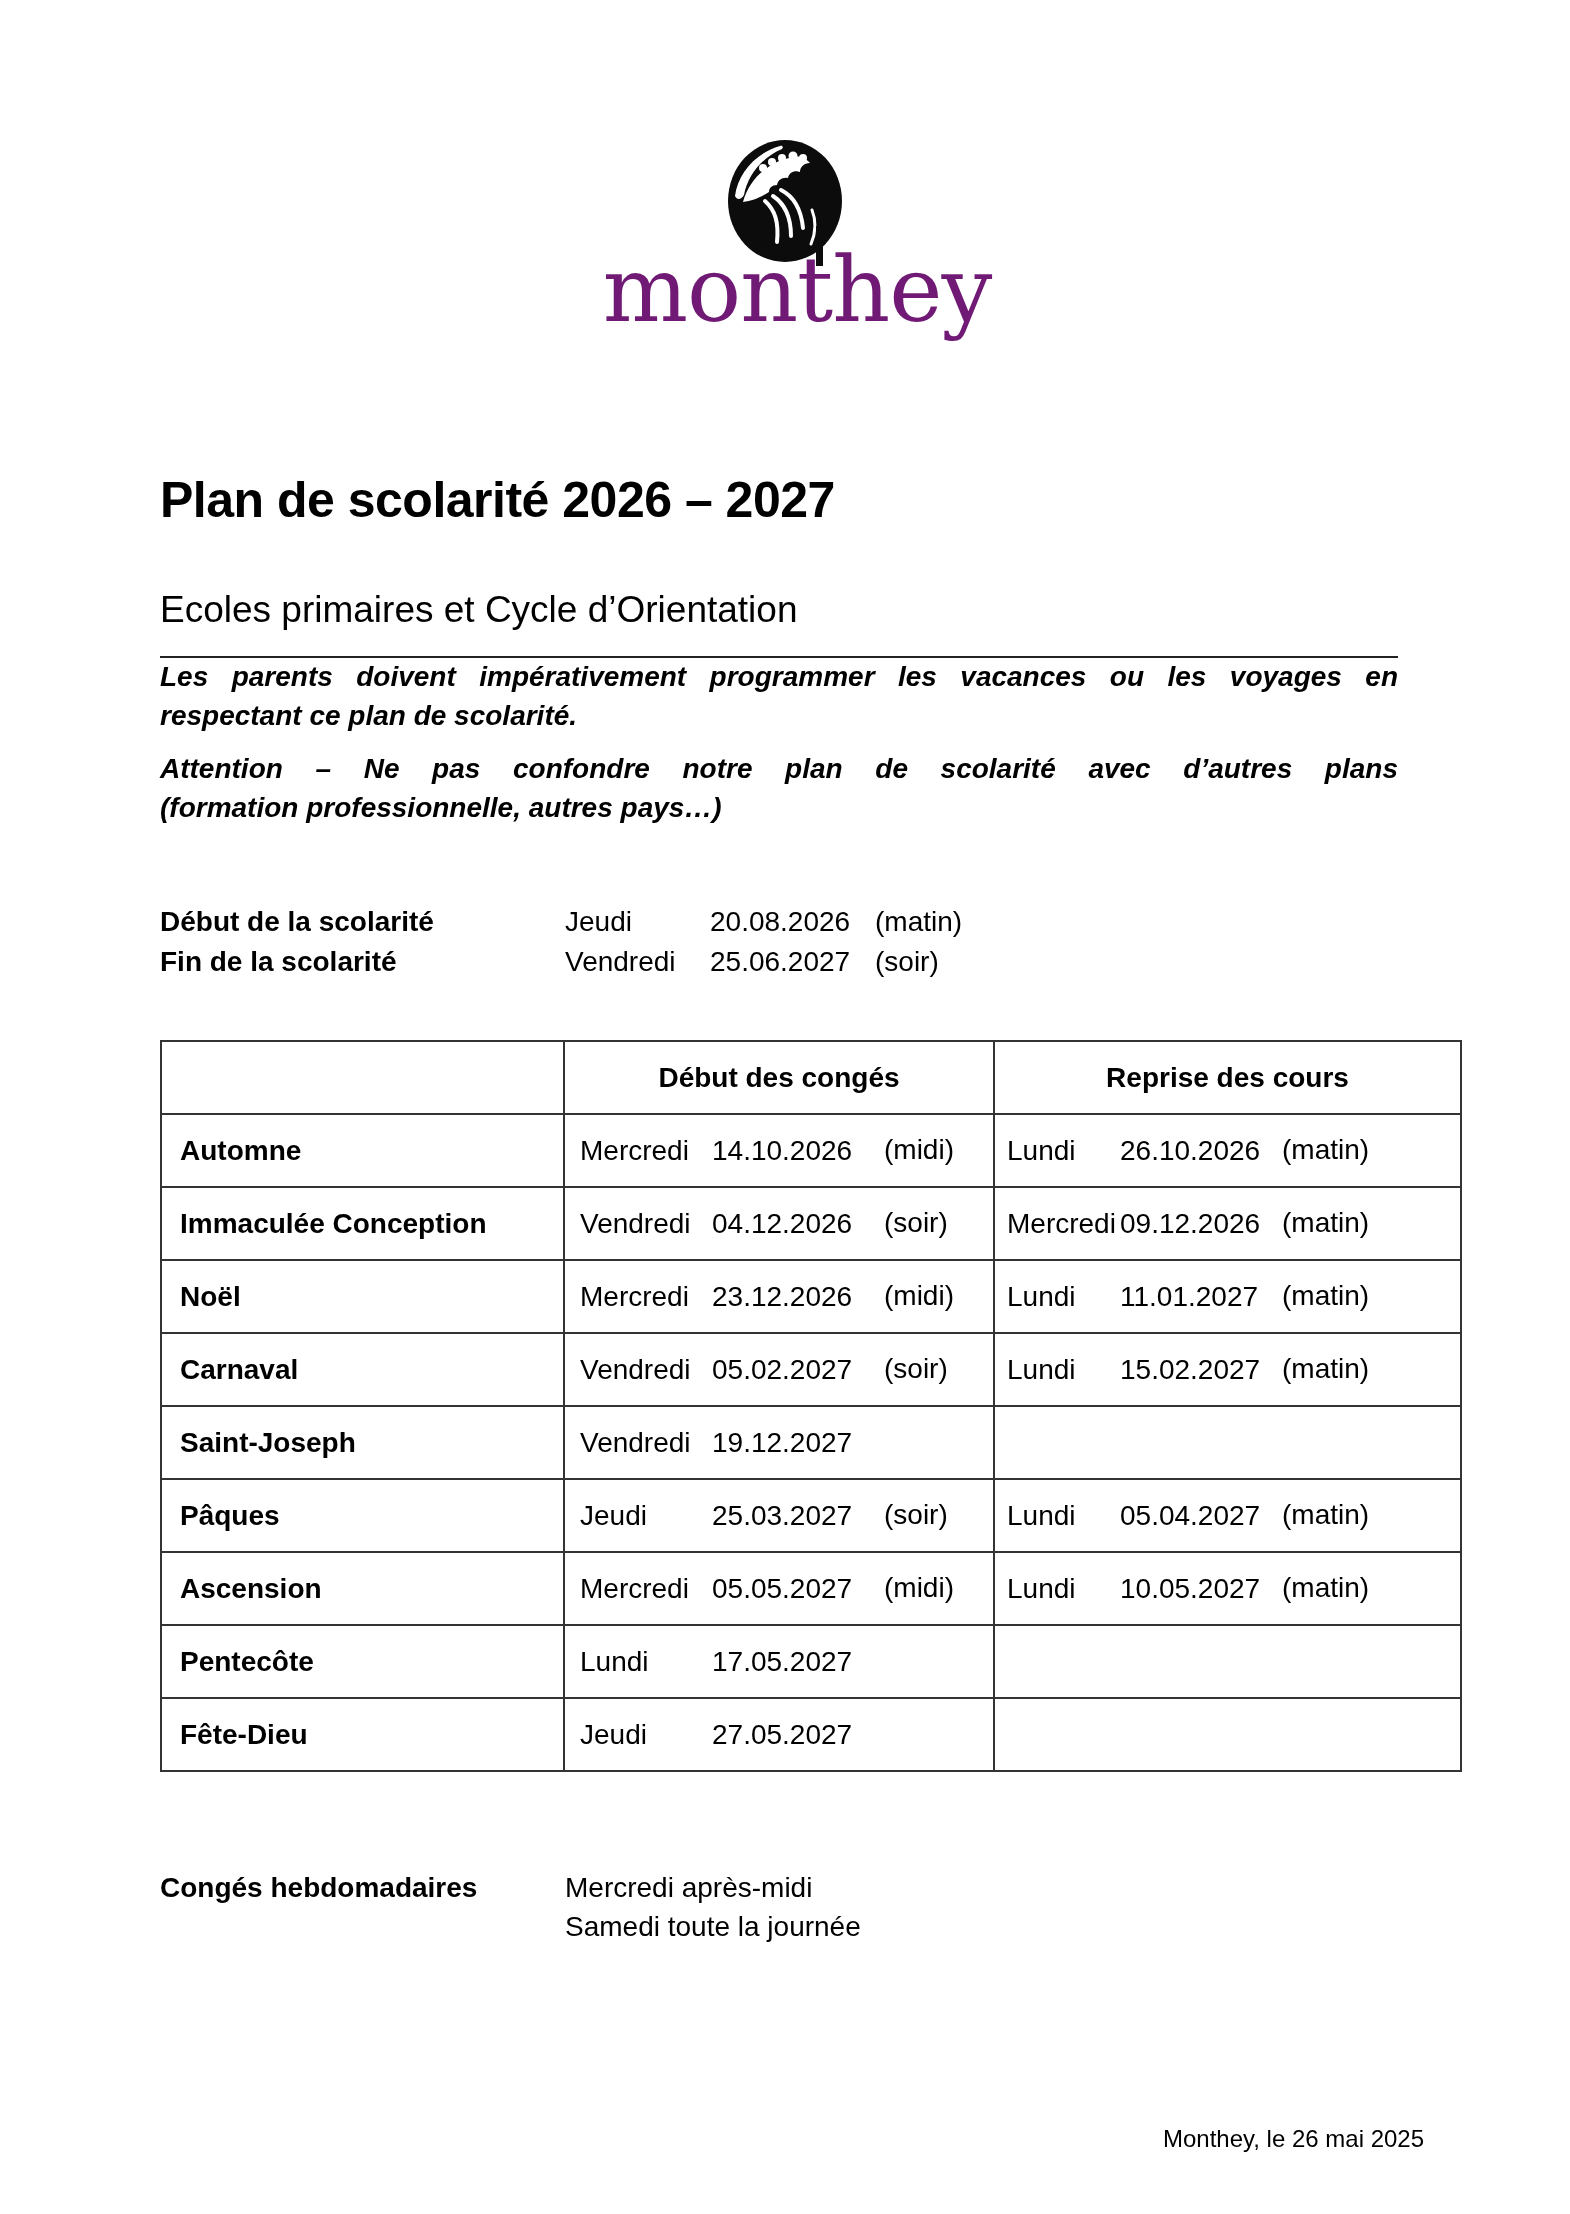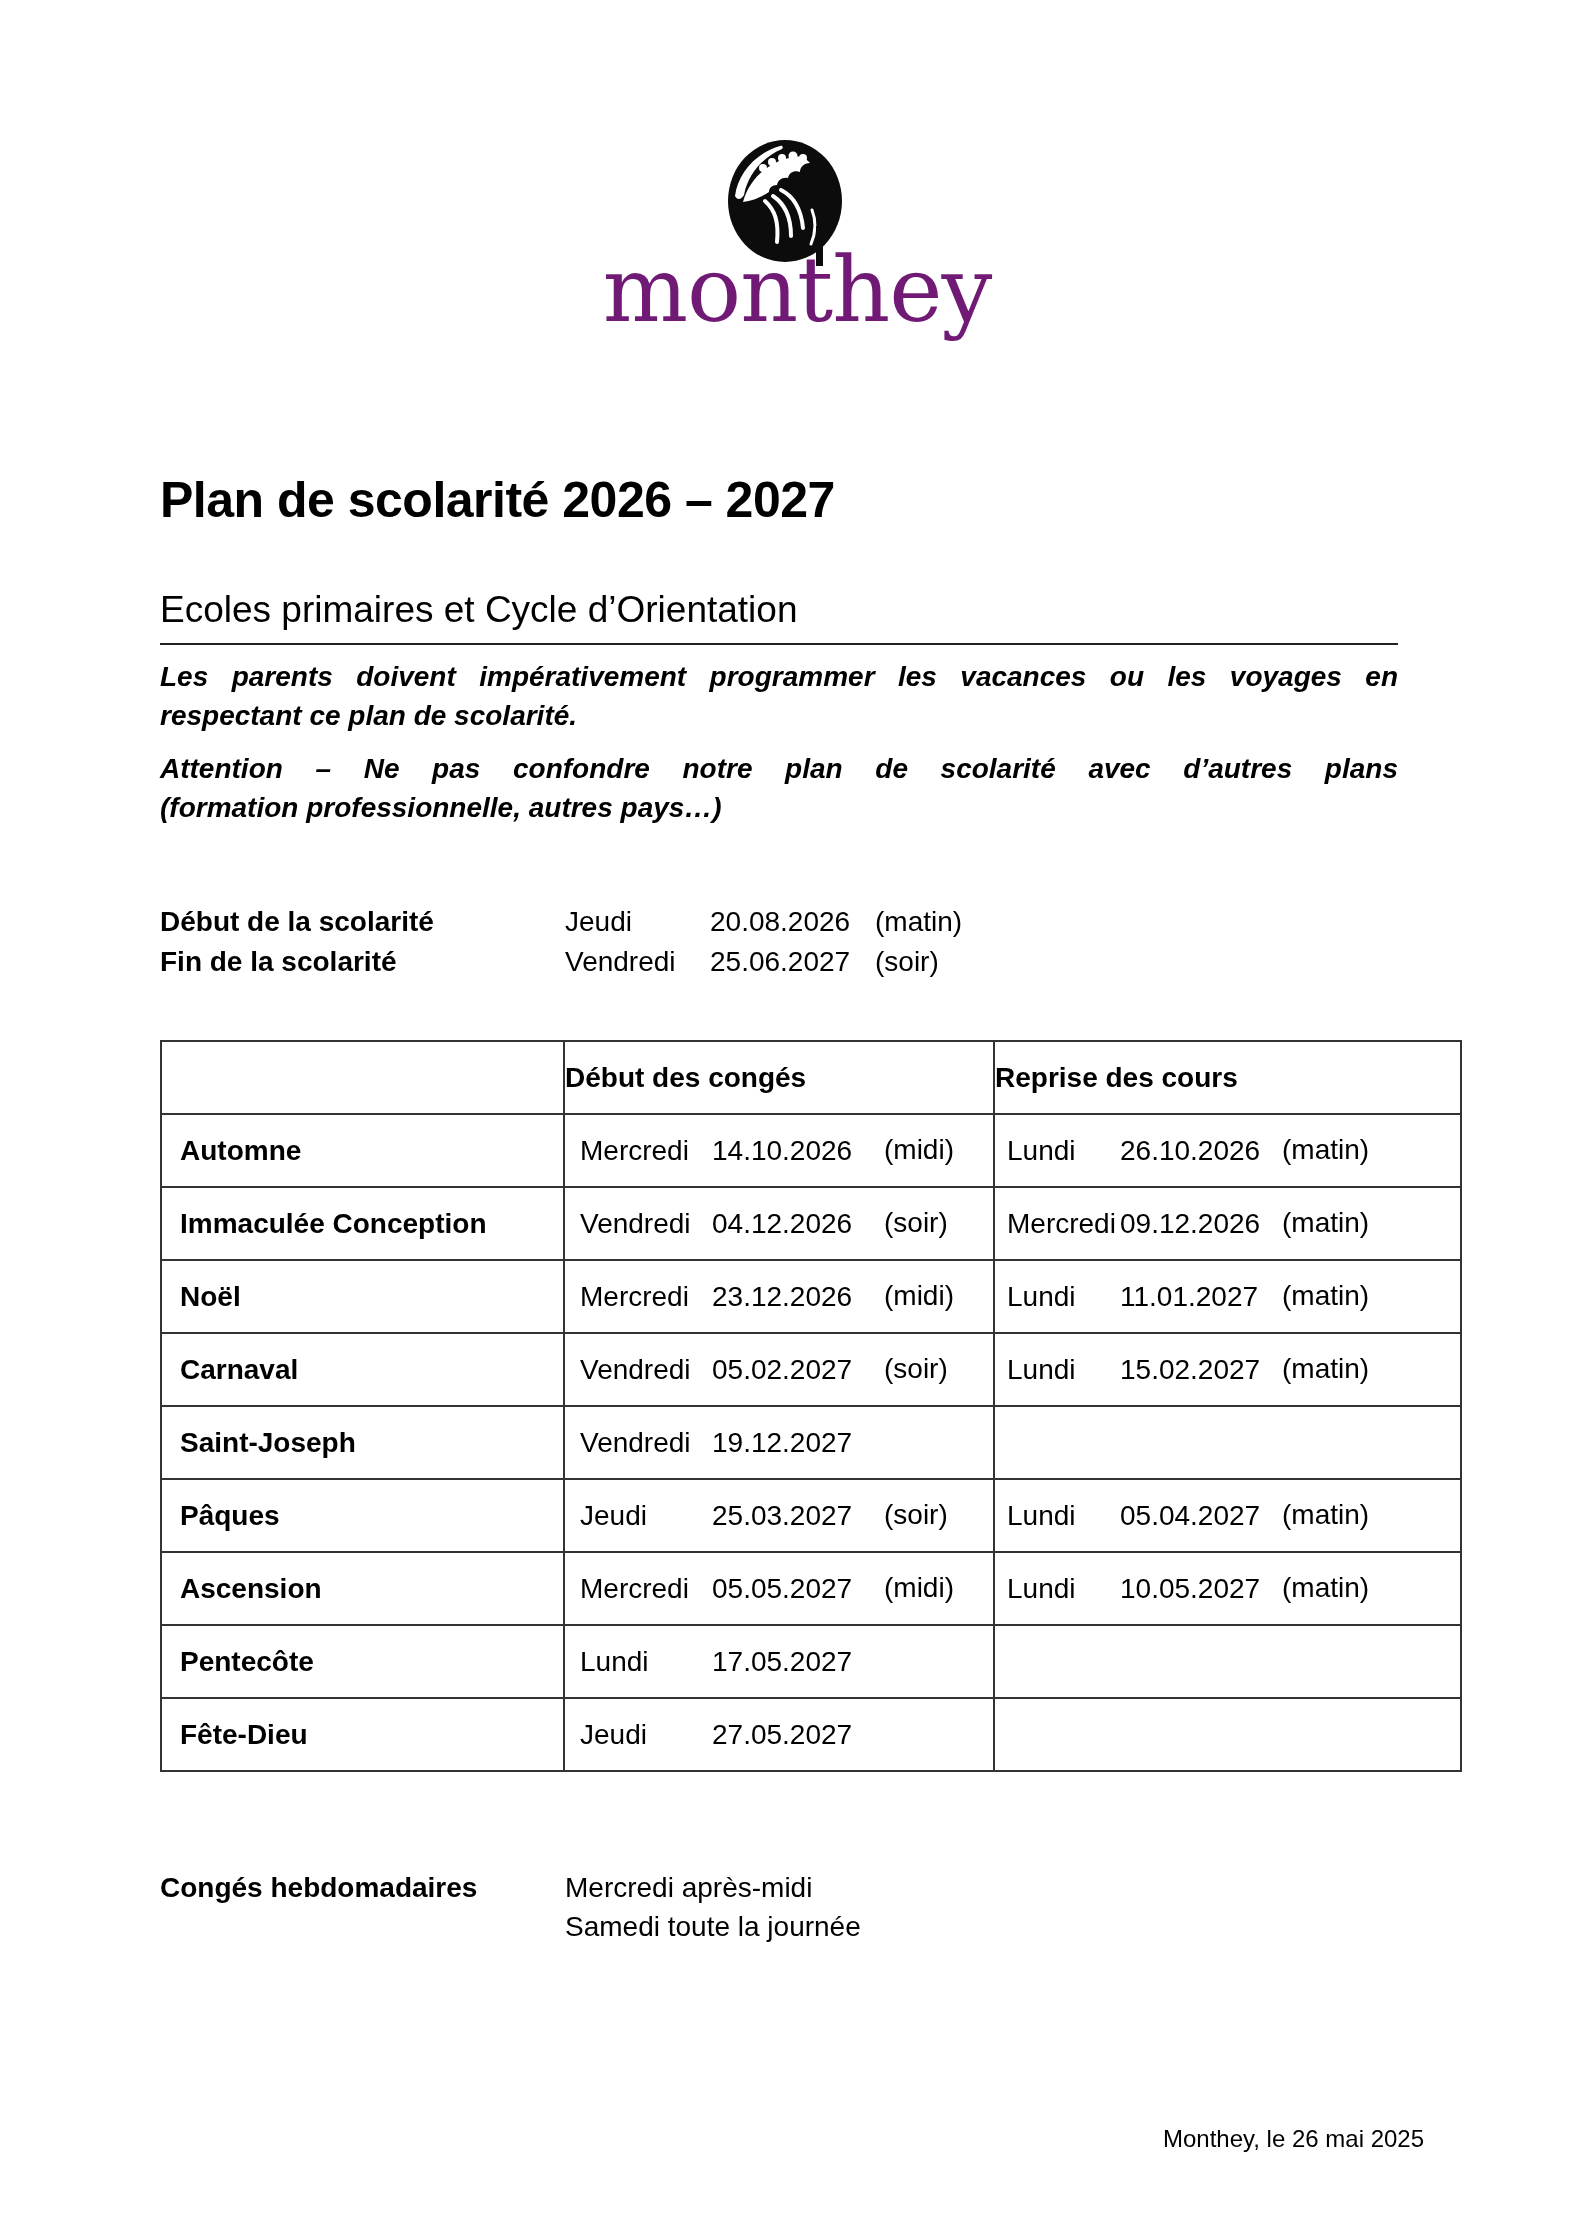--- a/index.html
+++ b/index.html
@@ -23,21 +23,21 @@
     color:#701a75;
   }
   
   .doc-title{
     position:absolute;left:160px;top:438px;
     font-size:50px;line-height:56px;font-weight:bold;letter-spacing:-0.5px;
   }
   .doc-subtitle{
     position:absolute;left:160px;top:556px;width:1238px;
     font-size:37px;line-height:45px;font-weight:normal;
-    padding-bottom:11px;border-bottom:2px solid #222;
+    padding-bottom:24px;border-bottom:2px solid #222;
   }
   
   .notices{
     position:absolute;left:160px;top:657px;width:1238px;
     font-size:28px;line-height:39px;
     font-weight:bold;font-style:italic;
   }
   .notice{margin:0 0 14px 0;}
   .nline{white-space:nowrap;}
   .nline.just{white-space:normal;text-align:justify;text-align-last:justify;}
@@ -56,21 +56,21 @@
   .holidays td{
     border:2px solid #333;
     height:71px;
     padding:0;
     vertical-align:middle;
     overflow:hidden;
   }
   .col1{width:403px;}
   .col2{width:430px;}
   .col3{width:467px;}
-  .hcell{font-weight:bold;text-align:left;}
+  .hcell{font-weight:bold;text-align:center;}
   td.c1{font-weight:bold;padding-left:18px;}
   td.c2{padding-left:15px;}
   td.c3{padding-left:12px;}
   .day,.date{display:inline-block;vertical-align:middle;}
   .c2 .day{width:132px;}
   .c2 .date{width:172px;}
   .c3 .day{width:113px;}
   .c3 .date{width:162px;}
   
   .weekly{position:absolute;left:160px;top:1868px;font-size:28px;line-height:39px;display:flex;}

